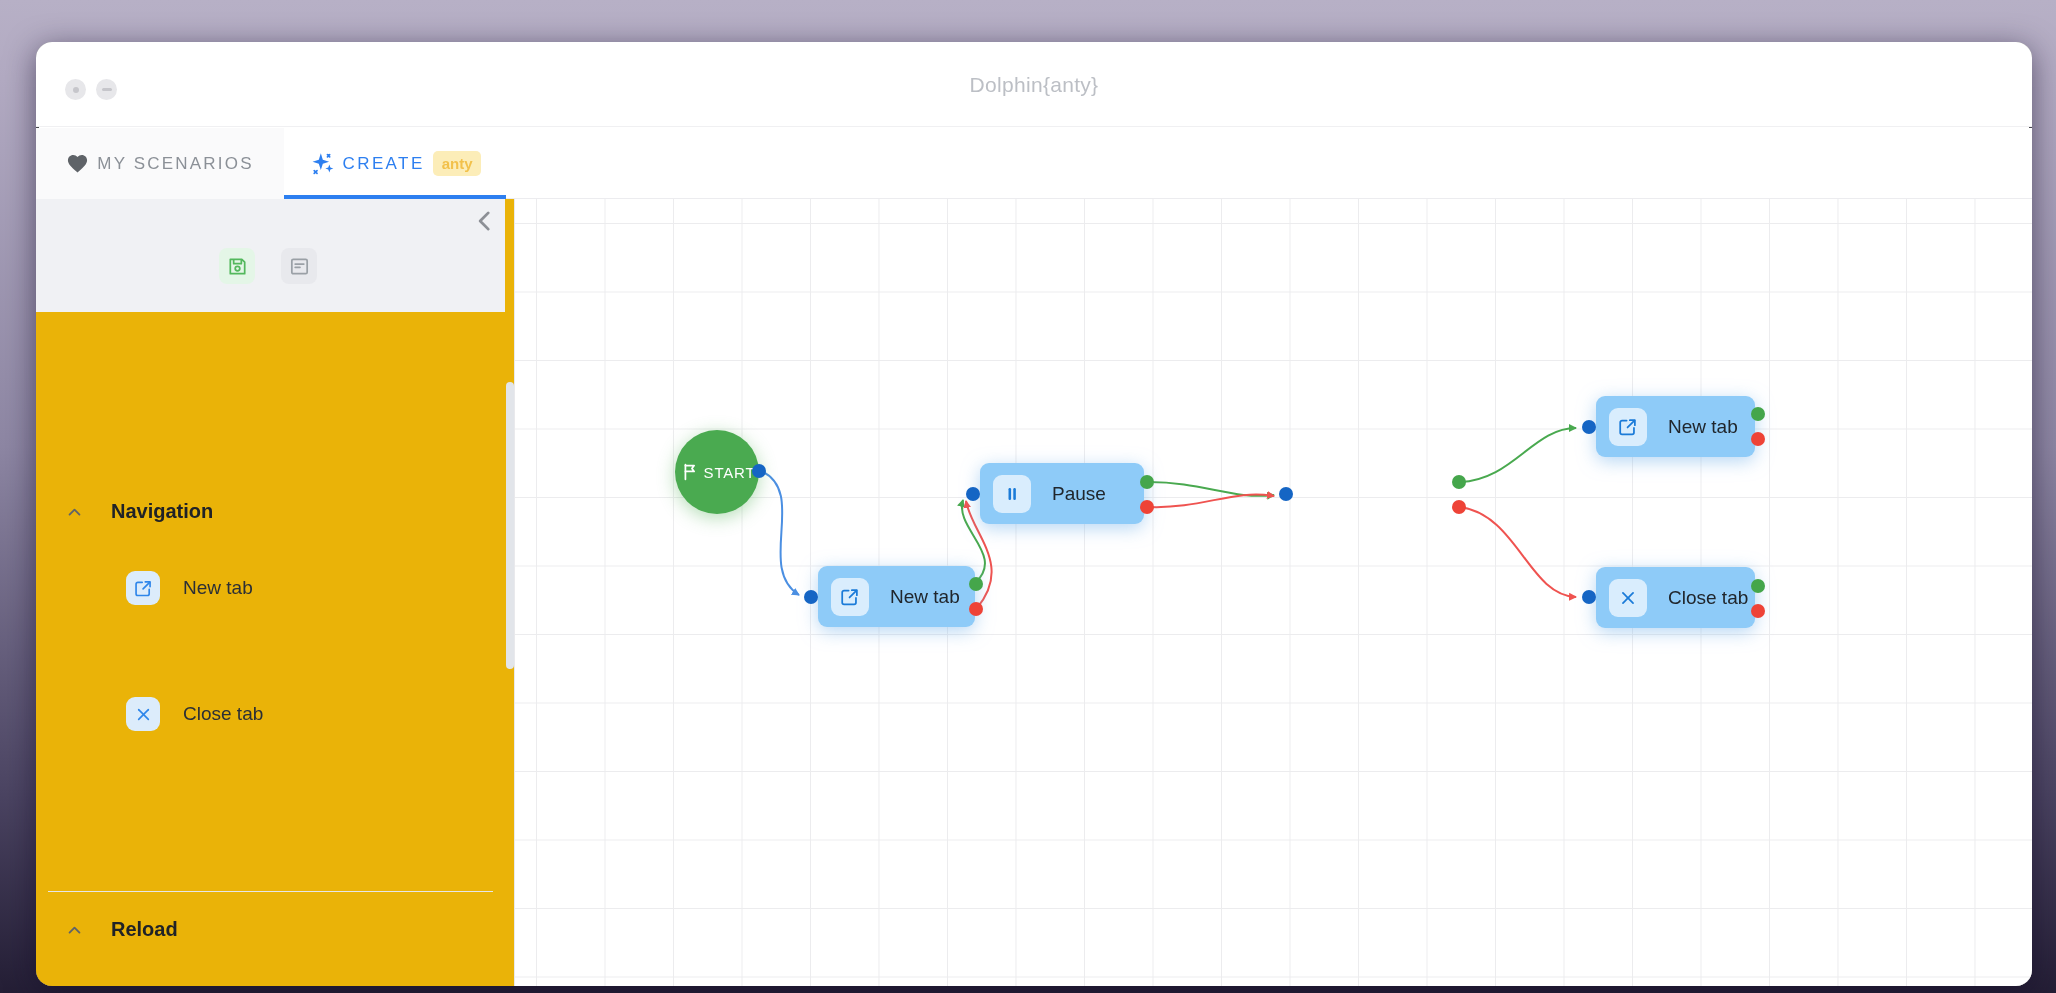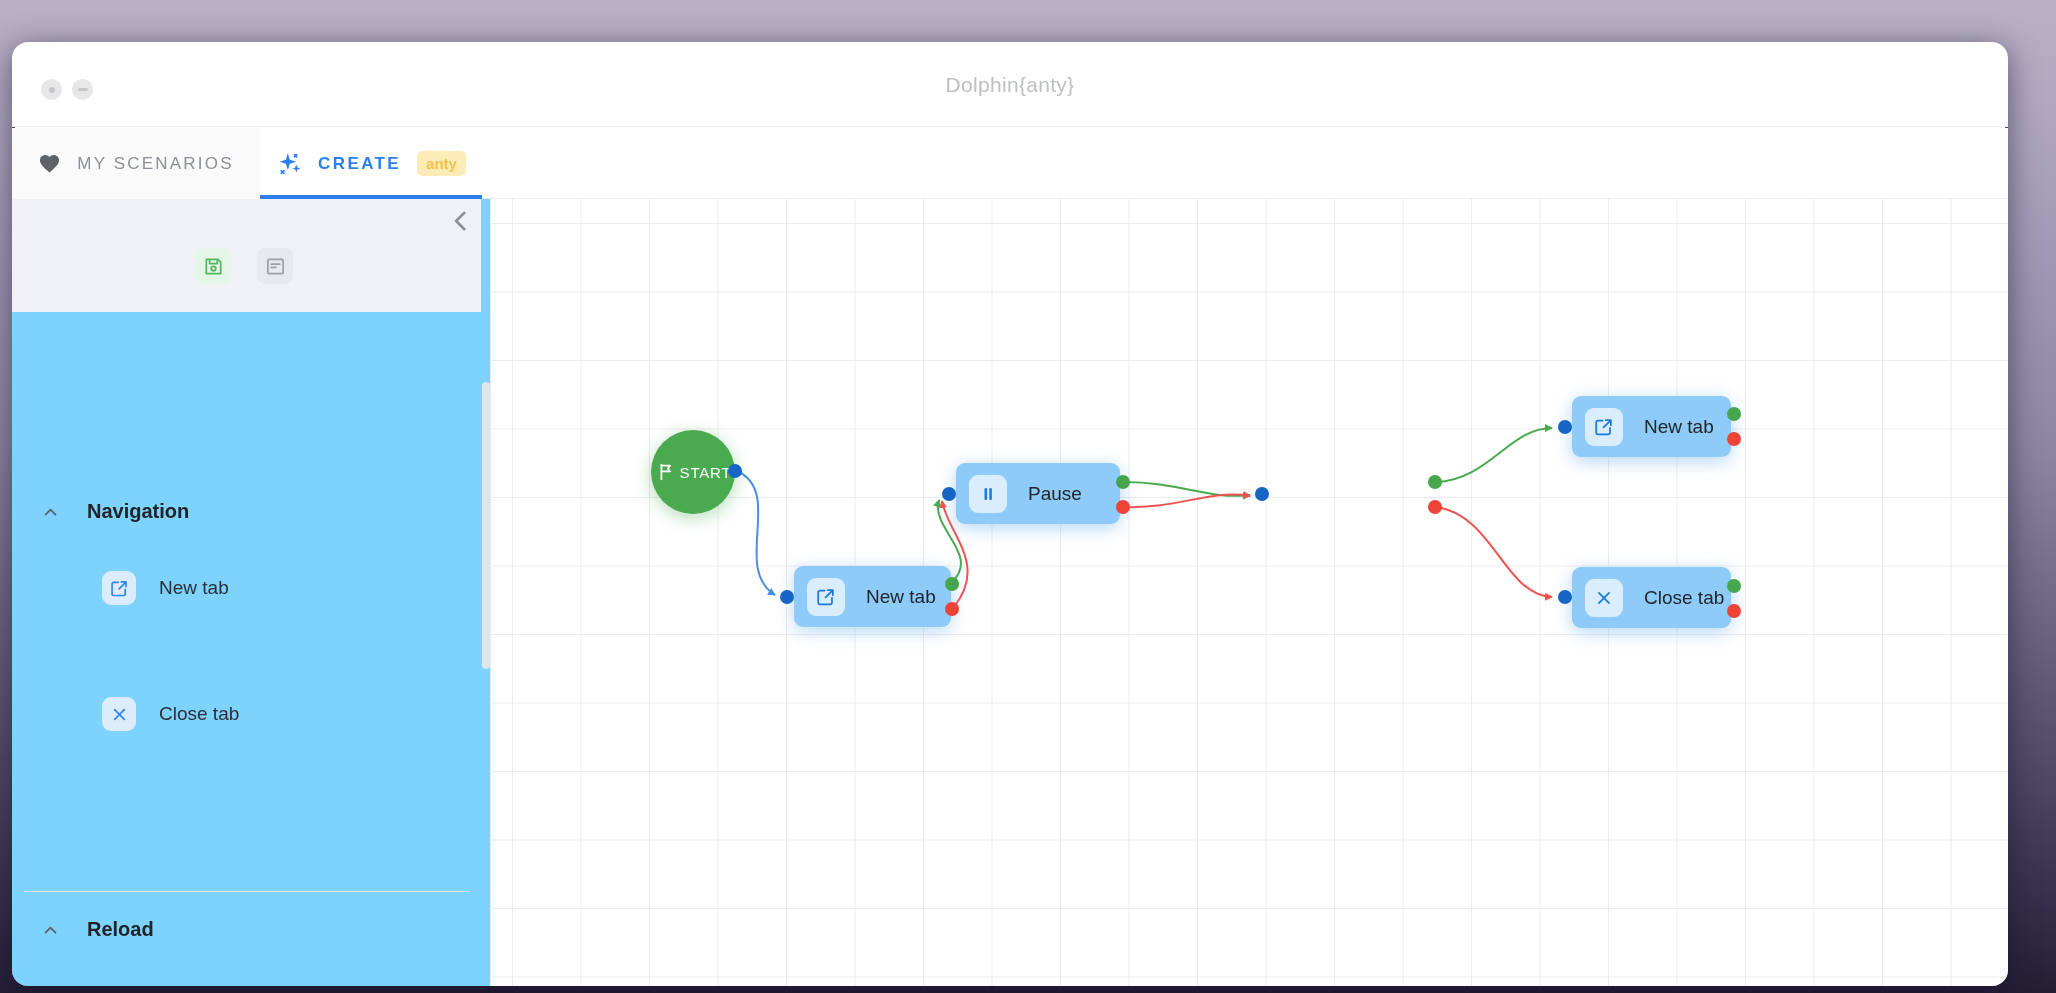--- a/index.html
+++ b/index.html
@@ -6,53 +6,53 @@
   html,body { width:2056px; height:993px; }
   body {
     font-family: "Liberation Sans", sans-serif;
     background: linear-gradient(180deg, #b7b0c6 0%, #b2aac2 8%, #8d86a3 45%, #4b4462 80%, #241e35 100%);
     overflow: hidden;
   }
   #app { position:relative; width:2056px; height:993px; }
 
   
   .window {
-    position:absolute; left:12px; top:42px; width:1996px; height:944px;
+    position:absolute; left:36px; top:42px; width:1996px; height:944px;
     background:#fff; border-radius:16px; overflow:hidden;
     box-shadow: inset 0 0 0 3px #47474c, 0 6px 30px rgba(20,12,40,.55);
   }
 
   
   .titlebar { position:absolute; left:0; top:0; width:100%; height:85px; background:#fff; border-bottom:1px solid #f0f0f2; }
   .win-btn { position:absolute; width:21px; height:21px; border-radius:50%; background:#e7e7ea; top:37px;
              display:flex; align-items:center; justify-content:center; color:#c2c2c7; cursor:pointer; }
   .win-btn .dot { width:6px; height:6px; border-radius:50%; background:#c6c6cb; }
   .win-btn .dash { width:10px; height:3px; border-radius:2px; background:#c6c6cb; }
   .title { position:absolute; left:0; right:0; top:31px; text-align:center; font-size:21px; color:#bcbfc5; letter-spacing:.3px; }
 
   
   .tabbar { position:absolute; left:0; top:86px; width:100%; height:71px; background:#fff; border-bottom:1px solid #ececef; }
-  .tab { position:absolute; top:0; height:71px; display:flex; align-items:center; justify-content:center; gap:16px; cursor:pointer; }
+  .tab { position:absolute; top:0; height:71px; display:flex; align-items:center; justify-content:center; gap:8px; cursor:pointer; }
   .tab-myscenarios { left:0; width:248px; background:#fafafb; }
   .tab-create { left:248px; width:222px; background:#fff; }
   .tab-label-gray { font-size:17px; font-weight:500; letter-spacing:2.2px; color:#8b9097; }
-  .tab-label-blue { font-size:17px; font-weight:700; letter-spacing:2.4px; color:#2d7ff0; }
+  .tab-label-blue { font-size:17px; font-weight:400; letter-spacing:2.4px; color:#2d7ff0; }
   .beta-badge { background:#fcedb8; color:#f2c14b; font-size:15px; font-weight:700; padding:4px 9px; border-radius:5px; }
   .tab-underline { position:absolute; left:0; bottom:0; width:100%; height:4px; background:#2d7ff0; }
 
   .trash-btn { position:absolute; left:1546px; top:108px; width:30px; height:32px; color:#b7babf; cursor:pointer; }
   .searchbox { position:absolute; left:1589px; top:97px; right:6px; height:53px; background:#fff;
                border:1px solid #ececf0; border-radius:10px; box-shadow:0 2px 8px rgba(60,64,67,.08);
                display:flex; align-items:center; padding:0 14px; gap:12px; }
   .searchbox input { border:none; outline:none; flex:1; font-size:19px; color:#3c4043; font-family:"Liberation Sans",sans-serif; background:transparent; }
   .searchbox input::placeholder { color:#9aa0a6; }
   .search-icon { color:#5f6368; flex:0 0 auto; display:flex; }
 
   
-  .sidebar { position:absolute; left:0; top:157px; width:479px; bottom:0; background:#7dd3fc; border-right:1px solid #e9e9ec;text-decoration:underline; }
+  .sidebar { position:absolute; left:0; top:157px; width:479px; bottom:0; background:#eab308; border-right:1px solid #e9e9ec;text-decoration:underline; }
   .sb-header { position:absolute; left:0; top:0; width:469px; height:113px; background:#f0f1f4; }
   .sb-action { position:absolute; top:49px; width:36px; height:36px; border-radius:8px; display:flex; align-items:center; justify-content:center; cursor:pointer; }
   .sb-action.save { left:183px; background:#e4f6e7; color:#53b85d; }
   .sb-action.form { left:245px; background:#e8e9ed; color:#9aa0a6; }
   .sb-collapse { position:absolute; left:434px; top:6px; width:30px; height:32px; color:#8d9096; cursor:pointer; display:flex; align-items:center; justify-content:center; }
 
   .sb-section-header { position:absolute; left:0; width:100%; height:28px; cursor:pointer; }
   .sb-chevron { position:absolute; left:30px; top:4px; color:#5f6368; display:flex; }
   .sb-section-label { position:absolute; left:75px; top:0; font-size:20px; font-weight:700; color:#202227; }
 

